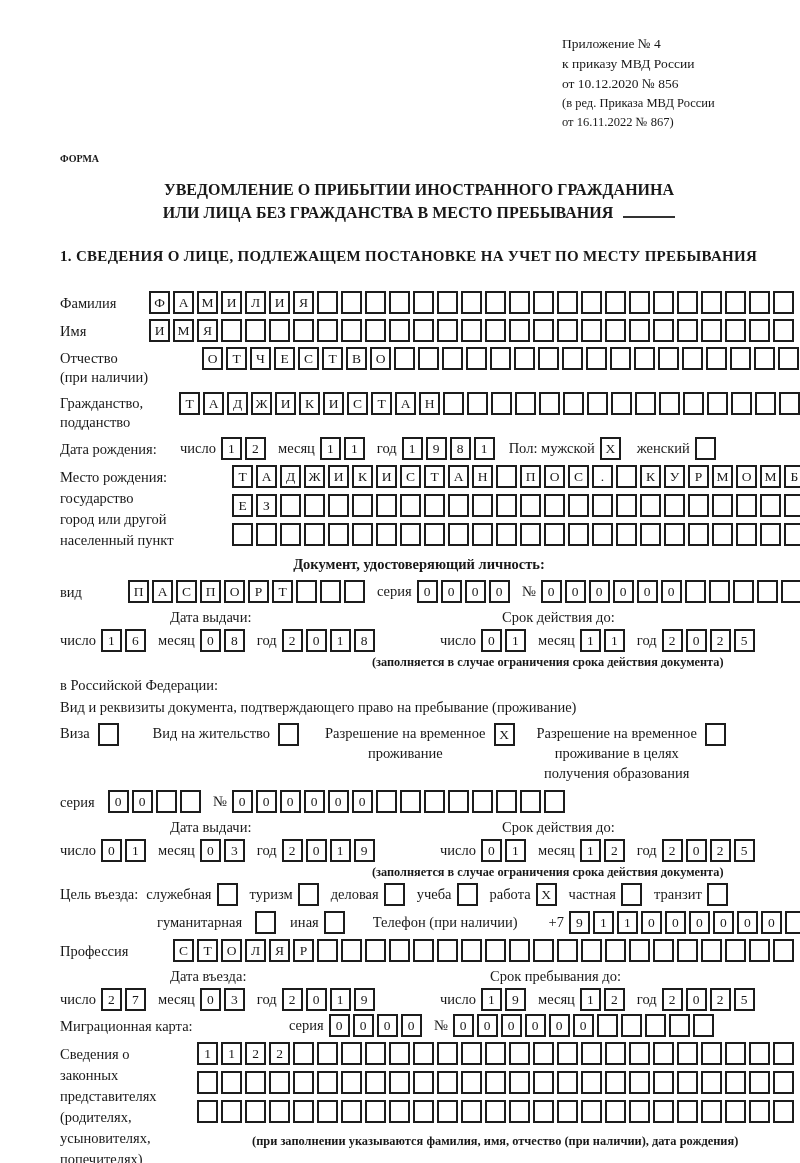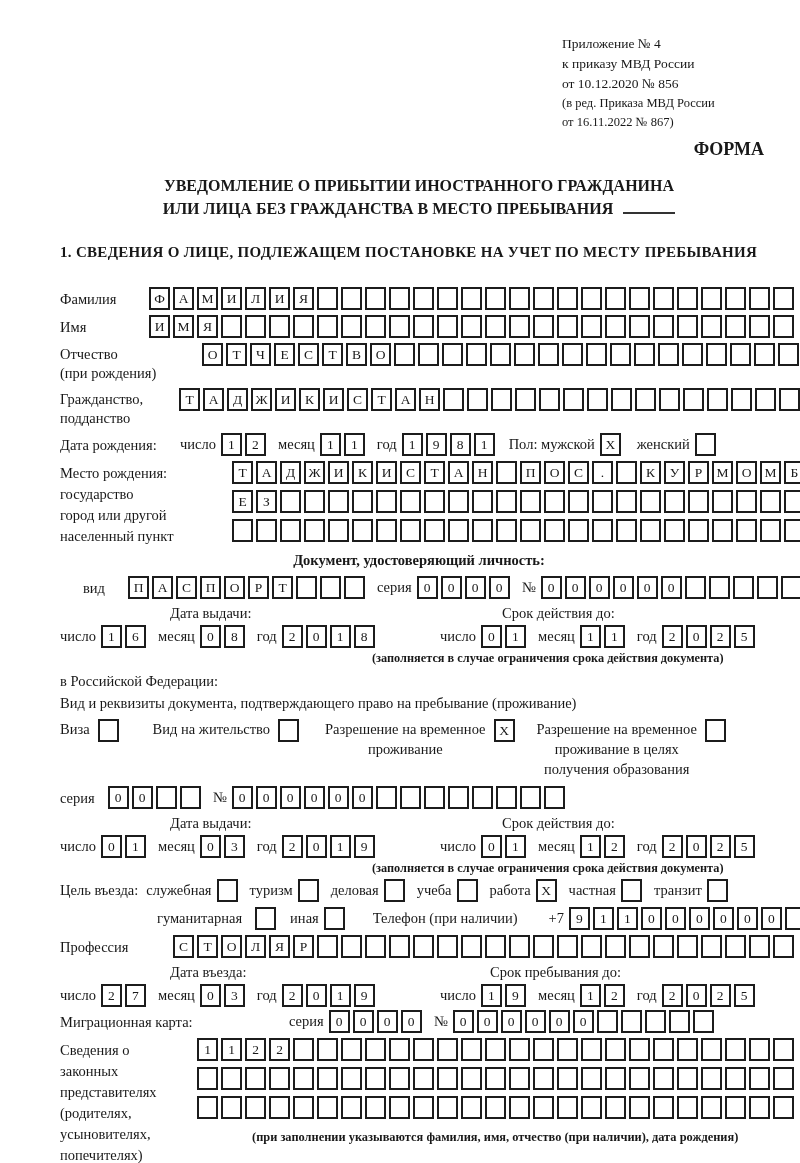--- a/index.html
+++ b/index.html
@@ -7,35 +7,35 @@
     width:800px; height:1163px; background:#ffffff; color:#181818;
     font-family:"Liberation Serif","DejaVu Serif",serif; overflow:hidden;
   }
   * { box-sizing:border-box; }
   .page { width:800px; height:1163px; padding:34px 22px 0 60px; }
 
   
   .hdr { margin-left:auto; width:216px; font-size:13.5px; line-height:20px; }
   .hdr .small { font-size:12.5px; line-height:18.5px; }
   .hdr .small:first-of-type { margin-top:4px; }
-  .forma { margin-top:8px; padding-right:14px; text-align:right; font-weight:bold; font-size:18px; }
+  .forma { margin-top:22px; padding-right:14px; font-weight:bold; font-size:10px; }
 
   .title { margin-top:14px; text-align:center; font-weight:bold; font-size:16px; line-height:23px; }
   .blank { display:inline-block; width:52px; height:15px; border-bottom:2.5px solid #333; margin-left:10px; }
 
   .sect { margin-top:24px; font-weight:bold; font-size:15px; letter-spacing:0.3px; white-space:nowrap; }
 
   .rows { margin-top:26px; }
   .frow { display:flex; align-items:flex-start; margin-bottom:5px; font-size:14.5px; }
   .flabel { flex-shrink:0; line-height:20px; padding-top:2px; }
   .flabel.multi div { line-height:19px; }
   .flabel.tall div { line-height:21px; }
   .w89  { width:89px; }  .w142 { width:142px; } .w119 { width:119px; }
   .w172 { width:172px; } .w113 { width:113px; } .w137 { width:137px; }
-  .w112 { width:112px; } .w68  { width:68px;text-align:center; }  .w157 { width:157px; }
+  .w112 { width:112px; } .w68  { width:68px; }  .w157 { width:157px; }
 
   .cells { display:flex; gap:3px; flex-shrink:0; }
   .cell {
     width:21px; height:23px; border:2px solid #1c1c1c; background:#fff;
     text-align:center; font-size:13.5px; line-height:19px; font-family:"Liberation Serif",serif;
   }
   .ilabel { margin:3px 5px 0 12px; white-space:nowrap; }
   .ilabel.first { margin-left:8px; }
   .ilabel.ml0 { margin-left:0; }
   .ilabel.ml14 { margin-left:14px; } .ilabel.ml16 { margin-left:16px; }
@@ -155,21 +155,21 @@
           <span class="cell"></span>
           <span class="cell"></span>
           <span class="cell"></span>
           <span class="cell"></span>
         </div>
     </div>
 
     <div class="frow">
       <div class="flabel w142 multi">
         <div>Отчество</div>
-        <div>(при рождения)</div>
+        <div>(при наличии)</div>
       </div>
       <div class="cells">
           <span class="cell">О</span>
           <span class="cell">Т</span>
           <span class="cell">Ч</span>
           <span class="cell">Е</span>
           <span class="cell">С</span>
           <span class="cell">Т</span>
           <span class="cell">В</span>
           <span class="cell">О</span>

